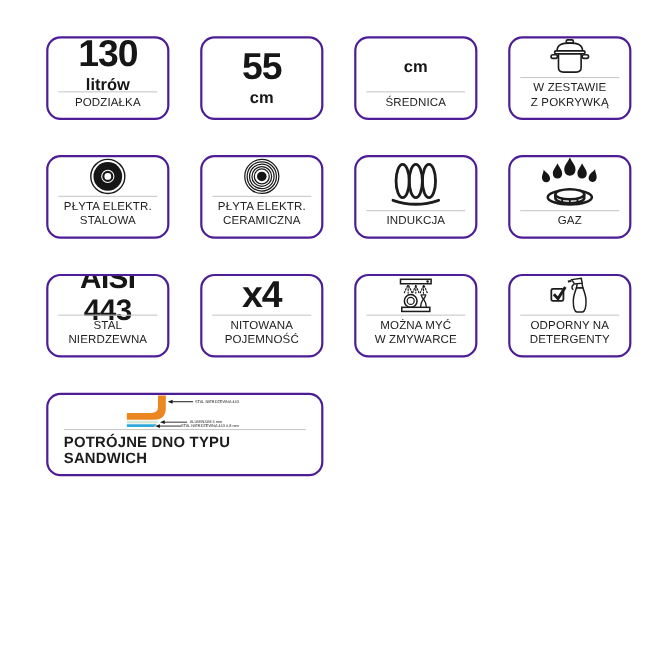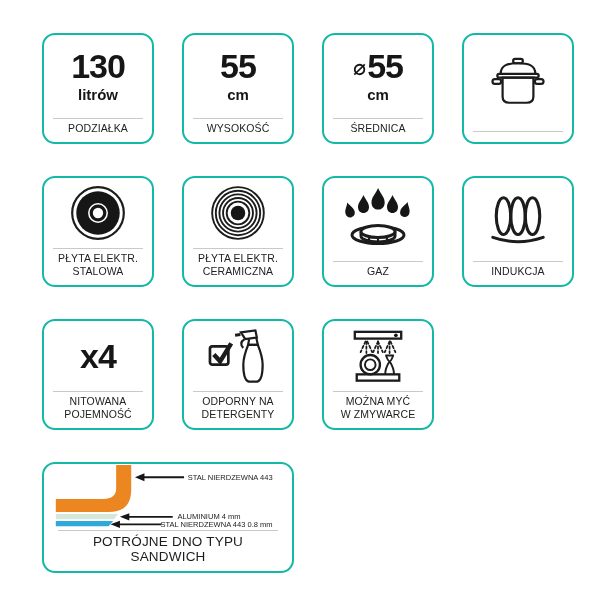--- a/index.html
+++ b/index.html
@@ -3,38 +3,38 @@
 <meta charset="utf-8">
 <style>
   html,body{margin:0;padding:0;background:#fff;}
   .wrap{
     width:600px;height:600px;background:#ffffff;box-sizing:border-box;
     padding:33px 0 0 42px;position:relative;
     font-family:"Liberation Sans","DejaVu Sans",sans-serif;color:#1c1c1c;
   }
   .row{display:flex;gap:28px;margin-bottom:32px;}
   .tile{
-    width:112px;height:111px;box-sizing:border-box;background:#fff;
-    border:2px solid #14b8a6;border-radius:13px;
+    width:112px;height:76px;box-sizing:border-box;background:#fff;
+    border:2px solid #4c1d95;border-radius:13px;
     display:flex;flex-direction:column;overflow:hidden;
   }
   .tile.wide{width:252px;}
   .tile-body{flex:1;min-height:0;display:flex;flex-direction:column;align-items:center;justify-content:center;}
   .tile-footer{margin:0 9px 7px 9px;}
   .divider{border-top:1px solid #c9c9c9;margin-bottom:3px;}
   .caption{font-size:10.5px;line-height:1.25;text-align:center;color:#222;letter-spacing:.1px;}
   .big{font-size:34px;font-weight:700;line-height:1;letter-spacing:-1px;color:#161616;text-align:center;}
   .big2{font-size:27px;font-weight:700;line-height:1.08;letter-spacing:-.5px;color:#161616;text-align:center;}
   .unit{font-size:15px;font-weight:700;margin-top:3px;text-align:center;color:#161616;}
   .diam{font-size:22px;font-weight:600;letter-spacing:0;vertical-align:3px;margin-right:1px;}
   .icon{display:block;}
   svg{display:block;}
   .dlabel{font-size:8px;fill:#1c1c1c;font-family:"Liberation Sans","DejaVu Sans",sans-serif;}
   .wide .tile-footer{margin:0 14px 7px 14px;}
-  .wcaption{font-size:13.5px;font-weight:400;text-align:center;color:#1c1c1c;letter-spacing:.2px;}
+  .wcaption{font-size:13.5px;font-weight:700;text-align:left;color:#1c1c1c;letter-spacing:.2px;}
   .stroke{fill:none;stroke:#1c1c1c;}
 </style>
 </head>
 <body>
 
 <div class="wrap">
 
   <div class="row">
 
     <div class="tile">
@@ -46,29 +46,24 @@
         <div class="divider"></div>
         <div class="caption">PODZIAŁKA</div>
       </div>
     </div>
 
     <div class="tile">
       <div class="tile-body">
         <div class="big">55</div>
         <div class="unit">cm</div>
       </div>
-      <div class="tile-footer">
-        <div class="divider"></div>
-        <div class="caption">WYSOKOŚĆ</div>
-      </div>
-    </div>
-
-    <div class="tile">
-      <div class="tile-body">
-        <div class="big"><span class="diam">⌀</span><span>55</span></div>
+    </div>
+
+    <div class="tile">
+      <div class="tile-body">
         <div class="unit">cm</div>
       </div>
       <div class="tile-footer">
         <div class="divider"></div>
         <div class="caption">ŚREDNICA</div>
       </div>
     </div>
 
     <div class="tile">
       <div class="tile-body">
@@ -76,20 +71,24 @@
           <rect class="stroke" x="27" y="2" width="10" height="4.5" rx="2" stroke-width="2.3"></rect>
           <path class="stroke" d="M14 17.5 C14 8 22 6.5 32 6.5 C42 6.5 50 8 50 17.5" stroke-width="2.3"></path>
           <rect class="stroke" x="10.5" y="17.5" width="43" height="4" rx="2" stroke-width="2.3"></rect>
           <path class="stroke" d="M16 21.5 L48 21.5 L48 41 C48 45.8 45.5 47.5 41 47.5 L23 47.5 C18.5 47.5 16 45.8 16 41 Z" stroke-width="2.3"></path>
           <rect class="stroke" x="5.5" y="23" width="9" height="5" rx="2.5" stroke-width="2.3"></rect>
           <rect class="stroke" x="49.5" y="23" width="9" height="5" rx="2.5" stroke-width="2.3"></rect>
         </svg>
       </div>
       <div class="tile-footer">
         <div class="divider"></div>
+        <div class="caption">
+            <div>W ZESTAWIE</div>
+            <div>Z POKRYWKĄ</div>
+          </div>
       </div>
     </div>
   </div>
 
   <div class="row">
 
     <div class="tile">
       <div class="tile-body">
         <svg class="icon" width="58" height="58" viewBox="0 0 64 64">
           <circle class="stroke" cx="32" cy="32" r="28.5" stroke-width="2.4"></circle>
@@ -117,20 +116,35 @@
           <circle class="stroke" cx="32" cy="32" r="12.5" stroke-width="2.1"></circle>
           <circle cx="32" cy="32" r="8" fill="#161616"></circle>
         </svg>
       </div>
       <div class="tile-footer">
         <div class="divider"></div>
         <div class="caption">
             <div>PŁYTA ELEKTR.</div>
             <div>CERAMICZNA</div>
           </div>
+      </div>
+    </div>
+
+    <div class="tile">
+      <div class="tile-body">
+        <svg class="icon" width="62" height="58" viewBox="0 0 64 60">
+          <ellipse class="stroke" cx="17" cy="27" rx="7.5" ry="19" stroke-width="3.2"></ellipse>
+          <ellipse class="stroke" cx="32" cy="27" rx="7.5" ry="19" stroke-width="3.2"></ellipse>
+          <ellipse class="stroke" cx="47" cy="27" rx="7.5" ry="19" stroke-width="3.2"></ellipse>
+          <path class="stroke" d="M6 49 Q32 58 58 49" stroke-width="3.2" stroke-linecap="round"></path>
+        </svg>
+      </div>
+      <div class="tile-footer">
+        <div class="divider"></div>
+        <div class="caption">INDUKCJA</div>
       </div>
     </div>
 
     <div class="tile">
       <div class="tile-body">
         <svg class="icon" width="72" height="62" viewBox="0 0 72 62">
           <defs>
             <path id="flame" d="M5.5 0 C7.5 5 11 7.5 11 12 C11 15.8 8.6 18 5.5 18 C2.4 18 0 15.8 0 12 C0 7.5 3.5 5 5.5 0 Z"></path>
           </defs>
           <g fill="#161616">
@@ -146,70 +160,47 @@
           <line x1="27" y1="49" x2="27" y2="53.5" stroke="#1c1c1c" stroke-width="2.2"></line>
           <line x1="36" y1="49.6" x2="36" y2="54" stroke="#1c1c1c" stroke-width="2.2"></line>
           <line x1="45" y1="49" x2="45" y2="53.5" stroke="#1c1c1c" stroke-width="2.2"></line>
         </svg>
       </div>
       <div class="tile-footer">
         <div class="divider"></div>
         <div class="caption">GAZ</div>
       </div>
     </div>
-
-    <div class="tile">
-      <div class="tile-body">
-        <svg class="icon" width="62" height="58" viewBox="0 0 64 60">
-          <ellipse class="stroke" cx="17" cy="27" rx="7.5" ry="19" stroke-width="3.2"></ellipse>
-          <ellipse class="stroke" cx="32" cy="27" rx="7.5" ry="19" stroke-width="3.2"></ellipse>
-          <ellipse class="stroke" cx="47" cy="27" rx="7.5" ry="19" stroke-width="3.2"></ellipse>
-          <path class="stroke" d="M6 49 Q32 58 58 49" stroke-width="3.2" stroke-linecap="round"></path>
-        </svg>
-      </div>
-      <div class="tile-footer">
-        <div class="divider"></div>
-        <div class="caption">INDUKCJA</div>
-      </div>
-    </div>
-  </div>
-
-  <div class="row">
-
+  </div>
+
+  <div class="row">
+
+    <div class="tile">
+      <div class="tile-body">
+        <div class="big2">AISI</div>
+        <div class="big2">443</div>
+      </div>
+      <div class="tile-footer">
+        <div class="divider"></div>
+        <div class="caption">
+            <div>STAL</div>
+            <div>NIERDZEWNA</div>
+          </div>
+      </div>
+    </div>
 
     <div class="tile">
       <div class="tile-body">
         <div class="big">x4</div>
       </div>
       <div class="tile-footer">
         <div class="divider"></div>
         <div class="caption">
             <div>NITOWANA</div>
             <div>POJEMNOŚĆ</div>
-          </div>
-      </div>
-    </div>
-
-    <div class="tile">
-      <div class="tile-body">
-        <svg class="icon" width="64" height="58" viewBox="0 0 64 60">
-          <rect class="stroke" x="3" y="20" width="19" height="19" rx="2.5" stroke-width="2.8"></rect>
-          <path class="stroke" d="M7 28.5 L13.5 35.5 L25 17" stroke-width="4.6"></path>
-          <line x1="29" y1="8.5" x2="34.5" y2="7.8" stroke="#1c1c1c" stroke-width="3"></line>
-          <path class="stroke" d="M35 5.5 L50 3.5 L51.5 11 L39.5 12.5 Z" stroke-width="2.3"></path>
-          <path class="stroke" d="M38.5 13 C34.8 15 34.3 19 37.5 21.5" stroke-width="2.3"></path>
-          <path class="stroke" d="M43.5 12.5 L42.5 18.5 L52.5 18.5 L51 11.5" stroke-width="2.3"></path>
-          <path class="stroke" d="M42.5 18.5 C39.5 26 37.5 31.5 37.5 39 C37.5 49 39.5 55.5 43 56.5 L52 56.5 C55.5 55.5 57.5 49 57.5 39 C57.5 31.5 55.5 26 52.5 18.5 Z" stroke-width="2.3"></path>
-        </svg>
-      </div>
-      <div class="tile-footer">
-        <div class="divider"></div>
-        <div class="caption">
-            <div>ODPORNY NA</div>
-            <div>DETERGENTY</div>
           </div>
       </div>
     </div>
 
     <div class="tile">
       <div class="tile-body">
         <svg class="icon" width="64" height="58" viewBox="0 0 64 60">
           <rect class="stroke" x="8" y="5" width="48" height="7" stroke-width="2.4"></rect>
           <circle cx="50.5" cy="8.5" r="1.9" fill="#161616"></circle>
           <g stroke="#1c1c1c" stroke-width="1.8" stroke-dasharray="2.6 2.4" stroke-linecap="round">
@@ -231,20 +222,41 @@
         </svg>
       </div>
       <div class="tile-footer">
         <div class="divider"></div>
         <div class="caption">
             <div>MOŻNA MYĆ</div>
             <div>W ZMYWARCE</div>
           </div>
       </div>
     </div>
+
+    <div class="tile">
+      <div class="tile-body">
+        <svg class="icon" width="64" height="58" viewBox="0 0 64 60">
+          <rect class="stroke" x="3" y="20" width="19" height="19" rx="2.5" stroke-width="2.8"></rect>
+          <path class="stroke" d="M7 28.5 L13.5 35.5 L25 17" stroke-width="4.6"></path>
+          <line x1="29" y1="8.5" x2="34.5" y2="7.8" stroke="#1c1c1c" stroke-width="3"></line>
+          <path class="stroke" d="M35 5.5 L50 3.5 L51.5 11 L39.5 12.5 Z" stroke-width="2.3"></path>
+          <path class="stroke" d="M38.5 13 C34.8 15 34.3 19 37.5 21.5" stroke-width="2.3"></path>
+          <path class="stroke" d="M43.5 12.5 L42.5 18.5 L52.5 18.5 L51 11.5" stroke-width="2.3"></path>
+          <path class="stroke" d="M42.5 18.5 C39.5 26 37.5 31.5 37.5 39 C37.5 49 39.5 55.5 43 56.5 L52 56.5 C55.5 55.5 57.5 49 57.5 39 C57.5 31.5 55.5 26 52.5 18.5 Z" stroke-width="2.3"></path>
+        </svg>
+      </div>
+      <div class="tile-footer">
+        <div class="divider"></div>
+        <div class="caption">
+            <div>ODPORNY NA</div>
+            <div>DETERGENTY</div>
+          </div>
+      </div>
+    </div>
   </div>
 
   <div class="row">
 
 
     <div class="tile wide">
       <div class="tile-body">
         <svg class="icon" width="238" height="70" viewBox="0 0 238 70">
           <path d="M64 1 L64 26 Q64 37 50 37 L0 37 L0 51 L56 51 Q80 51 80 27 L80 1 Z" fill="#EC8620"></path>
           <polygon points="0,53 66,53 61.5,58.5 0,58.5" fill="#D6E8D8"></polygon>

